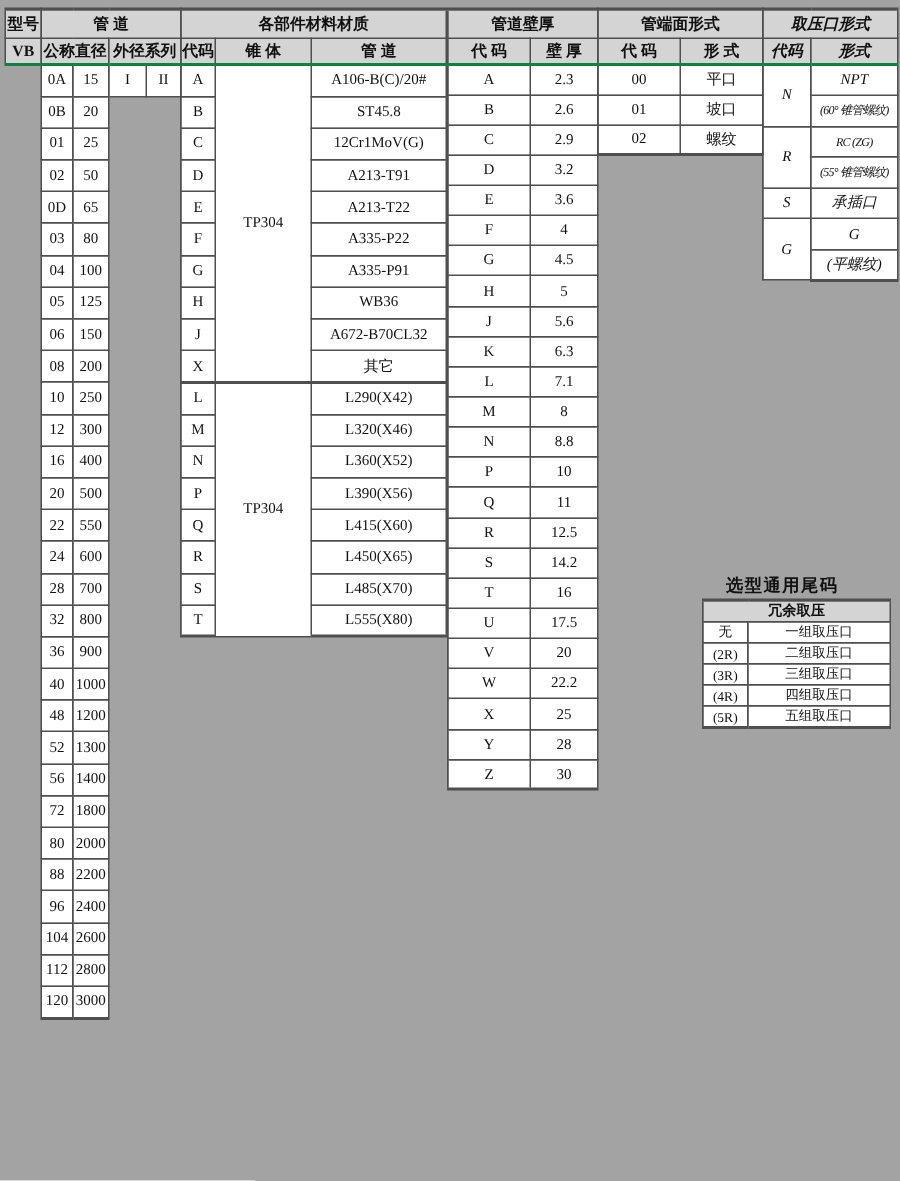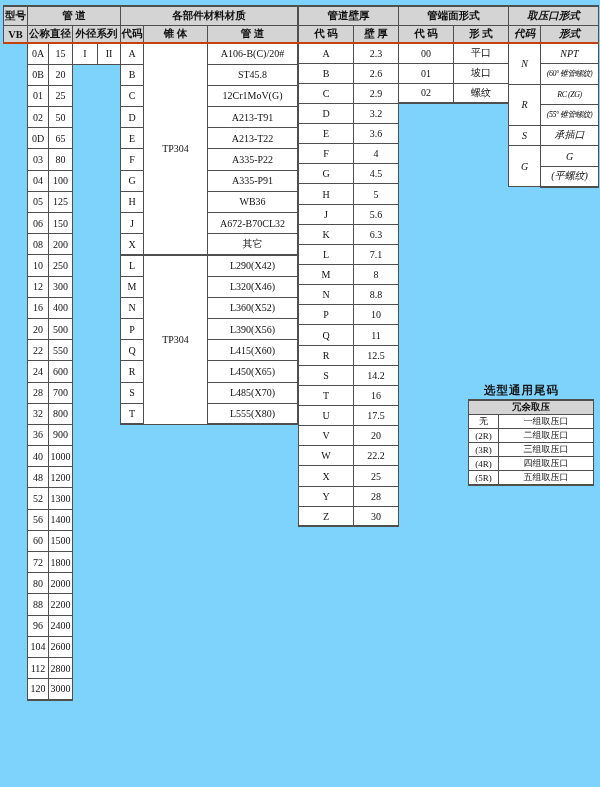--- a/index.html
+++ b/index.html
@@ -1,27 +1,27 @@
 <!DOCTYPE html>
 <html><head>
 <meta charset="utf-8">
 <style>
   html,body { margin:0; padding:0; background:#ffffff; }
   body { width:600px; height:787px; font-family:"Liberation Serif","DejaVu Serif",serif; color:#111; }
-  .page { position:relative; width:600px; height:787px; background:#7dd3fc; overflow:hidden; }
+  .page { position:relative; width:600px; height:787px; background:#a3a3a3; overflow:hidden; }
 
   table { position:absolute; top:5px; border-collapse:collapse; table-layout:fixed; }
   th, td {
     border:1px solid #4f4f4f; padding:0; margin:0;
     text-align:center; vertical-align:middle;
     white-space:nowrap; overflow:hidden;
   }
   thead th { background:#d4d4d4; font-size:10.5px; font-weight:bold; }
   tr.h1 th { height:18px; border-top:2px solid #4f4f4f; }
-  tr.h2 th { height:16px; border-bottom:2px solid #c2410c; }
+  tr.h2 th { height:16px; border-bottom:2px solid #15803d; }
   td { font-size:10px; background:#fff; }
 
   #t-model { left:3px;  width:24px; }
   #t-pipe  { left:27px; width:93px; }
   #t-mat   { left:120px; width:177px; }
   #t-wall  { left:298px; width:100px; }
   #t-ef    { left:398px; width:110px; }
   #t-tap   { left:508px; width:90px;font-style:italic; }
 
   tr.rh-dia  { height:21.2px; }
@@ -212,26 +212,20 @@
           <td class="ghost"></td>
           <td class="ghost"></td>
         </tr>
         <tr class="rh-dia">
           <td>56</td>
           <td>1400</td>
           <td class="ghost"></td>
           <td class="ghost"></td>
         </tr>
         <tr class="rh-dia">
-          <td>60</td>
-          <td>1500</td>
-          <td class="ghost"></td>
-          <td class="ghost"></td>
-        </tr>
-        <tr class="rh-dia">
           <td>72</td>
           <td>1800</td>
           <td class="ghost"></td>
           <td class="ghost"></td>
         </tr>
         <tr class="rh-dia">
           <td>80</td>
           <td>2000</td>
           <td class="ghost"></td>
           <td class="ghost"></td>

